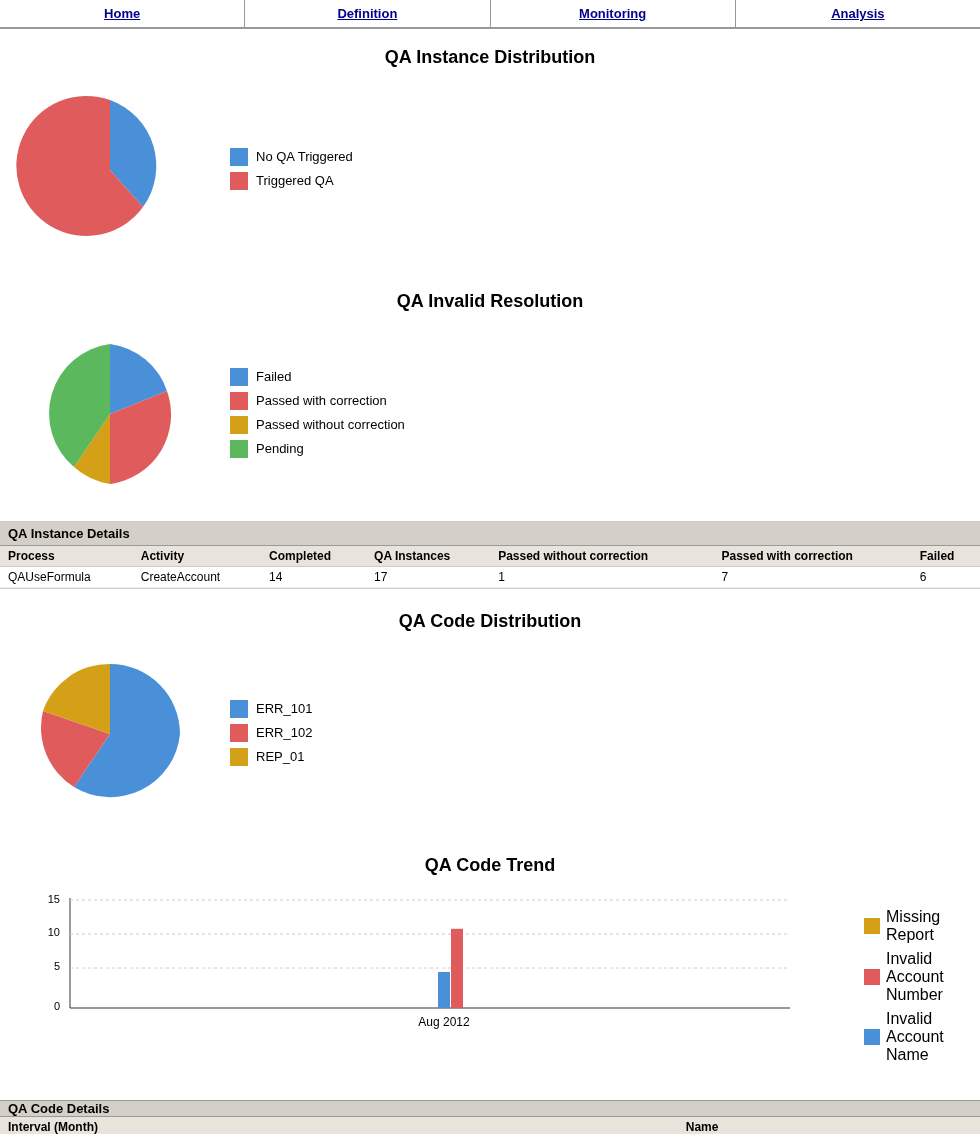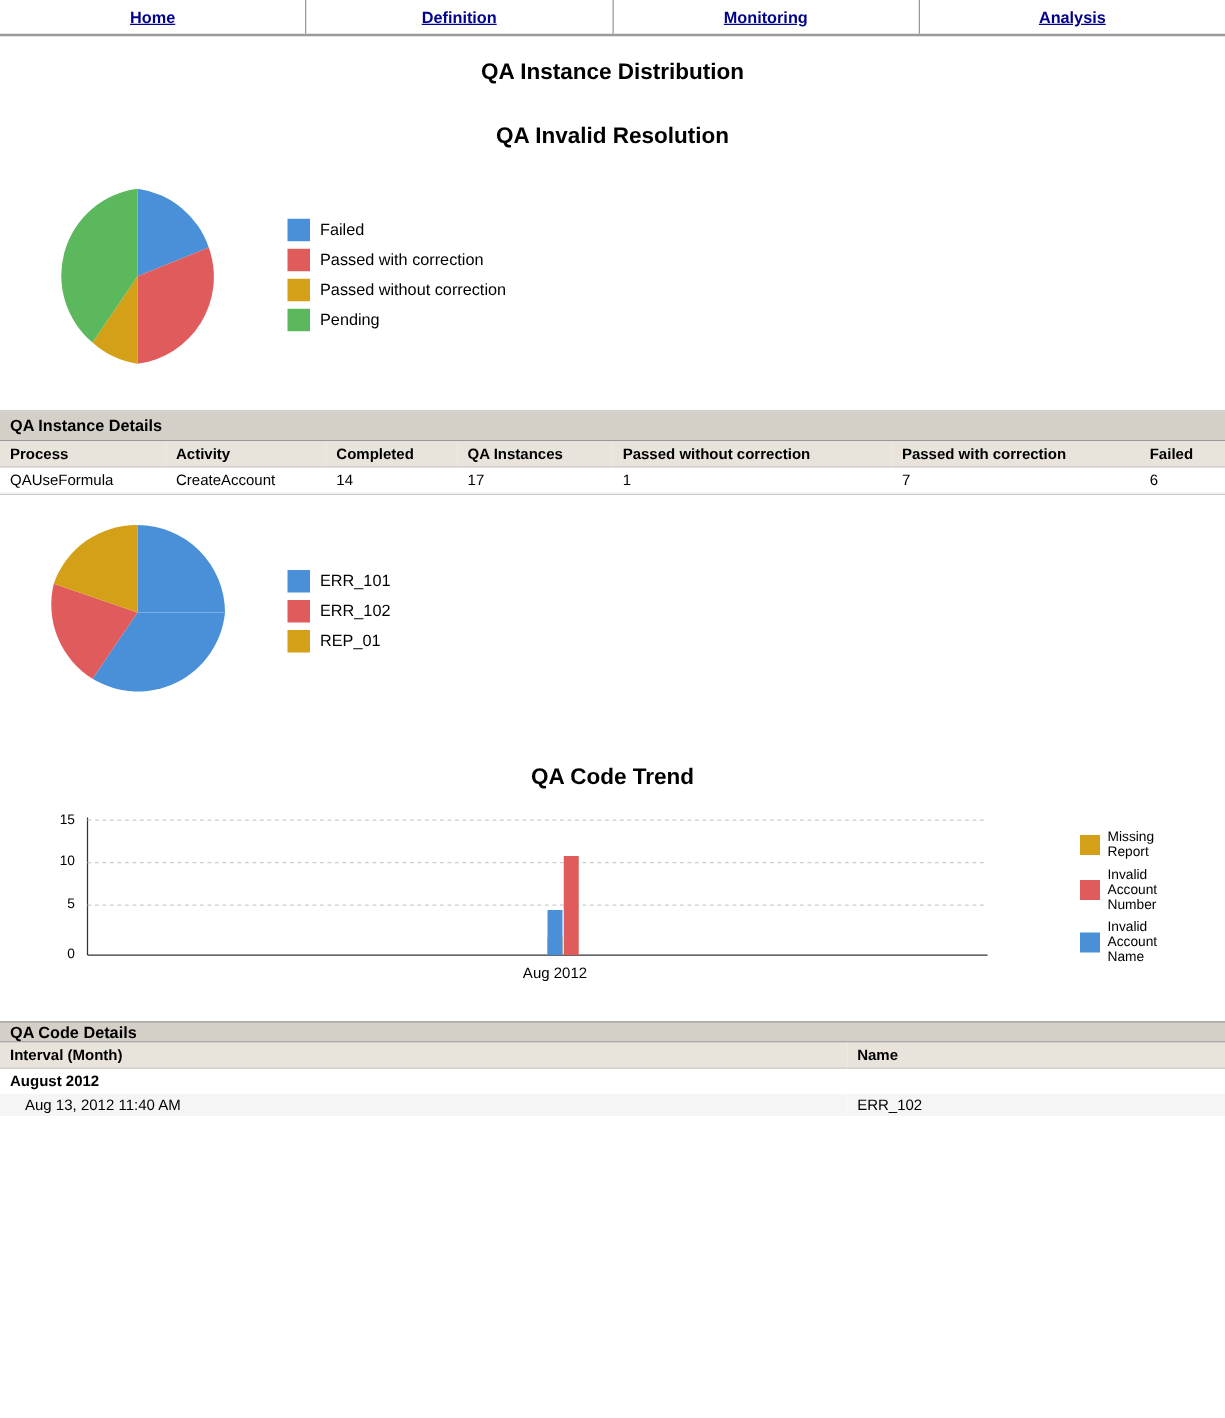--- a/index.html
+++ b/index.html
@@ -102,21 +102,21 @@
       flex: 1;
     }
     .trend-legend {
       margin-left: 30px;
       margin-top: 10px;
     }
     .trend-legend-item {
       display: flex;
       align-items: center;
       margin-bottom: 6px;
-      font-size: 11px;
+      font-size: 16px;
       padding-left: 44px;
     }
     .trend-legend-box {
       width: 16px;
       height: 16px;
       margin-right: 6px;
       flex-shrink: 0;
     }
 
     
@@ -161,20 +161,39 @@
 
 <div class="nav-bar">
   <div class="nav-item">Home</div>
   <div class="nav-item">Definition</div>
   <div class="nav-item">Monitoring</div>
   <div class="nav-item">Analysis</div>
 </div>
 
 <div>
   <div class="section-title">QA Instance Distribution</div>
+  <div class="chart-area">
+    <div class="pie-container">
+      <svg width="160" height="160" viewBox="0 0 160 160">
+
+        <path d="M80,80 L80,10 A70,70 0 0,1 113,117 Z" fill="#4A90D9"></path>
+        <path d="M80,80 L113,117 A70,70 0 1,1 80,10 Z" fill="#E05C5C"></path>
+      </svg>
+    </div>
+    <div class="legend">
+      <div class="legend-item">
+        <div class="legend-box" style="background:#4A90D9;"></div>
+        <span>No QA Triggered</span>
+      </div>
+      <div class="legend-item">
+        <div class="legend-box" style="background:#E05C5C;"></div>
+        <span>Triggered QA</span>
+      </div>
+    </div>
+  </div>
 </div>
 
 <div>
   <div class="section-title">QA Invalid Resolution</div>
   <div class="chart-area">
     <div class="pie-container">
       <svg width="160" height="160" viewBox="0 0 160 160">
 
         <path d="M80,80 L80,10 A70,70 0 0,1 137,57 Z" fill="#4A90D9"></path>
         <path d="M80,80 L137,57 A70,70 0 0,1 80,150 Z" fill="#E05C5C"></path>
@@ -225,20 +244,21 @@
     <td>17</td>
     <td>1</td>
     <td>7</td>
     <td>6</td>
   </tr>
       </tbody>
   </table>
 </div>
 
 <div>
+  <div class="section-title">QA Code Distribution</div>
   <div class="chart-area">
     <div class="pie-container">
       <svg width="160" height="160" viewBox="0 0 160 160">
 
         <path d="M80,80 L80,10 A70,70 0 0,1 150,80 Z" fill="#4A90D9"></path>
         <path d="M80,80 L150,80 A70,70 0 0,1 44,133 Z" fill="#4A90D9"></path>
         <path d="M80,80 L44,133 A70,70 0 0,1 13,57 Z" fill="#E05C5C"></path>
         <path d="M80,80 L13,57 A70,70 0 0,1 80,10 Z" fill="#D4A017"></path>
       </svg>
     </div>

